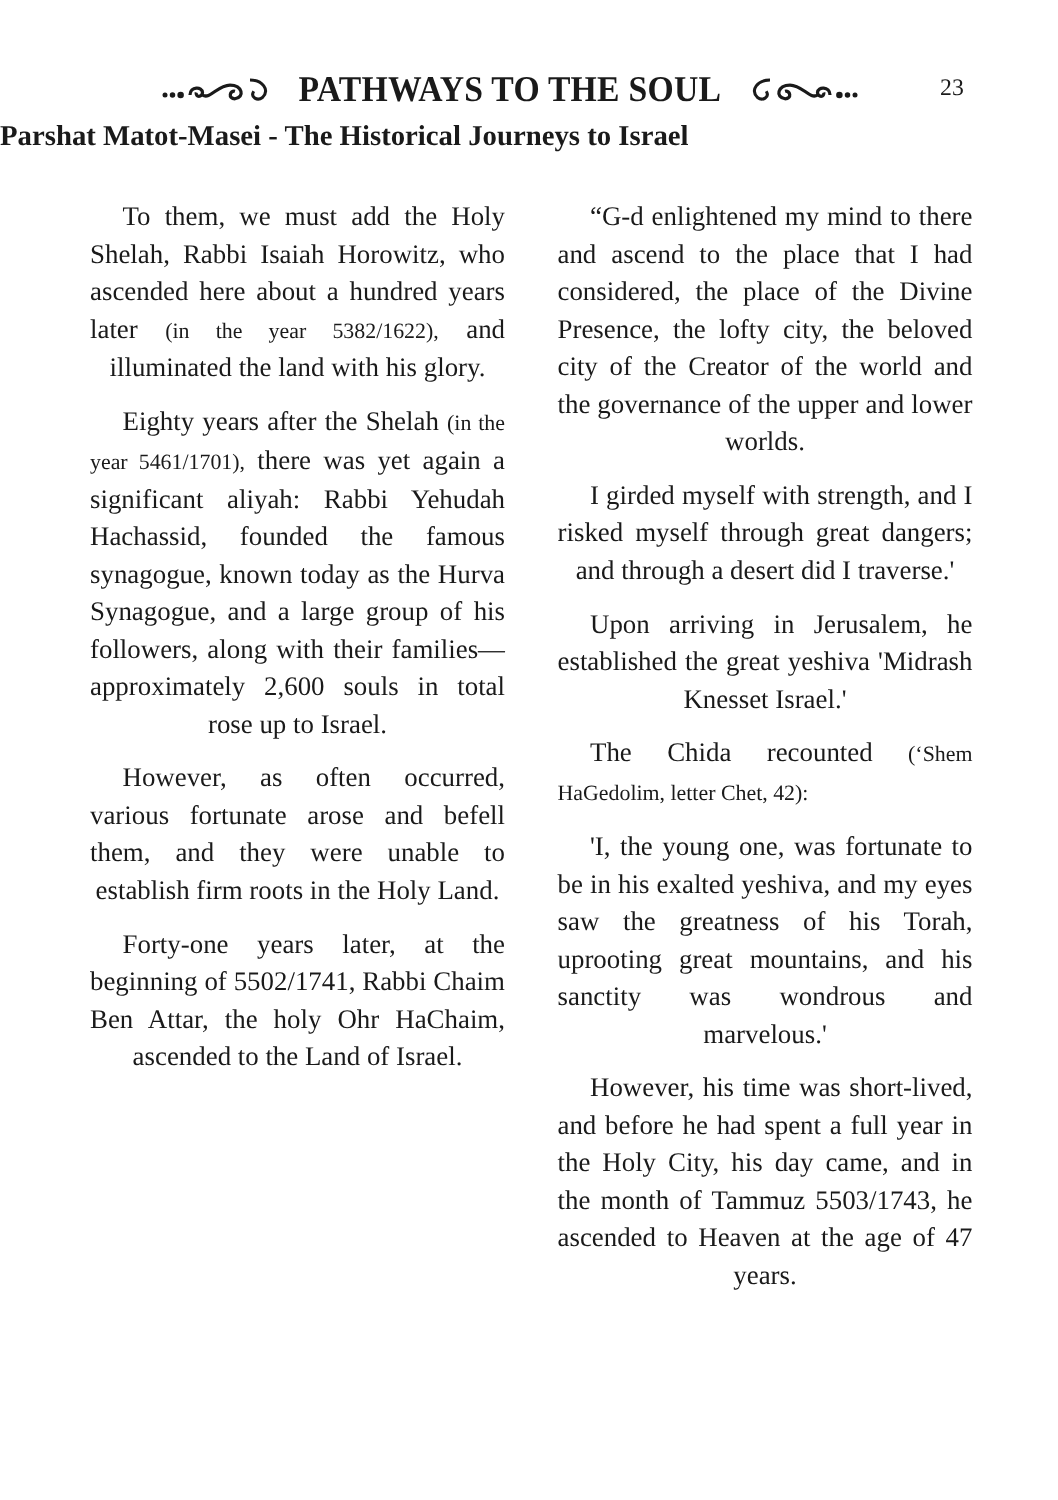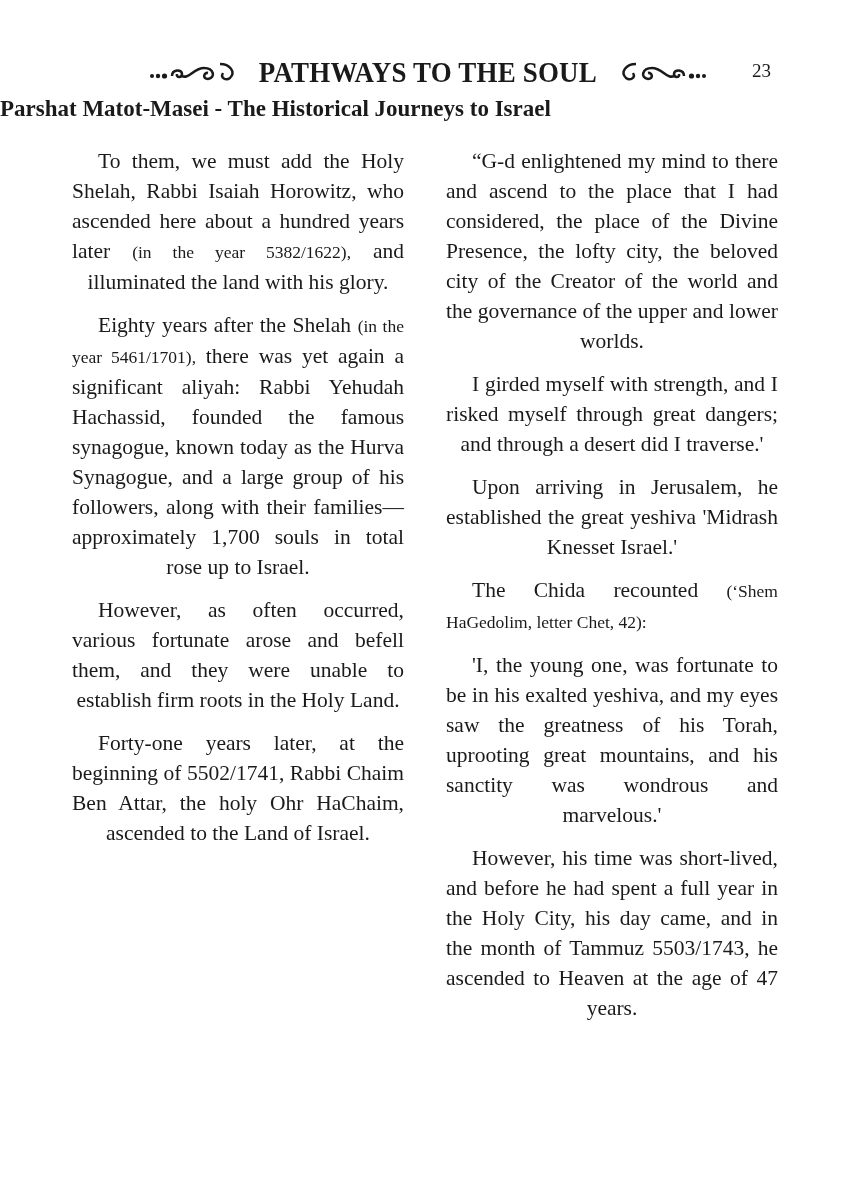--- a/index.html
+++ b/index.html
@@ -23,21 +23,21 @@
       height: 40px;
     }
     .title-row {
       position: absolute;
       left: 128px;
       top: 0;
       width: 600px;
       height: 40px;
       display: flex;
       align-items: center;
-      justify-content: center;
+      justify-content: flex-start;
       gap: 6px;
     }
     .ornament {
       display: inline-flex;
       align-items: center;
     }
     .ornament svg { display: block; }
     .main-title {
       font-family: "Liberation Serif", "DejaVu Serif", serif;
       font-weight: bold;
@@ -67,21 +67,21 @@
     .column {
       position: absolute;
       top: 146px;
       width: 332px;
       font-size: 21.5px;
       line-height: 30px;
     }
     .col-left { left: 72px; }
     .col-right { left: 446px; }
     .para {
-      margin: 0 0 13px 0;
+      margin: 12px 0 13px 0;
       text-align: justify;
       text-align-last: center;
       text-indent: 26px;
       hyphens: none;
     }
     .para.left-last { text-align-last: left; }
     .small {
       font-size: 17.5px;
     }
   </style>
@@ -113,21 +113,21 @@
         </g>
       </svg>
     </span>
   </div>
 </div>
 <div class="page-number">23</div>
 <div class="subtitle">Parshat Matot-Masei - The Historical Journeys to Israel</div>
 
 <div class="column col-left">
   <p class="para"><span>To them, we must add the Holy Shelah, Rabbi Isaiah Horowitz, who ascended here about a hundred years later </span><span class="small">(in the year 5382/1622),</span><span> and illuminated the land with his glory.</span></p>
-  <p class="para"><span>Eighty years after the Shelah </span><span class="small">(in the year 5461/1701),</span><span> there was yet again a significant aliyah: Rabbi Yehudah Hachassid, founded the famous synagogue, known today as the Hurva Synagogue, and a large group of his followers, along with their families—approximately 1,700 souls in total rose up to Israel.</span></p>
+  <p class="para"><span>Eighty years after the Shelah </span><span class="small">(in the year 5461/1701),</span><span> there was yet again a significant aliyah: Rabbi Yehudah Hachassid, founded the famous synagogue, known today as the Hurva Synagogue, and a large group of his followers, along with their families—approximately 2,600 souls in total rose up to Israel.</span></p>
   <p class="para">However, as often occurred, various fortunate arose and befell them, and they were unable to establish firm roots in the Holy Land.</p>
   <p class="para">Forty-one years later, at the beginning of 5502/1741, Rabbi Chaim Ben Attar, the holy Ohr HaChaim, ascended to the Land of Israel.</p>
 </div>
 
 <div class="column col-right">
   <p class="para">“G-d enlightened my mind to there and ascend to the place that I had considered, the place of the Divine Presence, the lofty city, the beloved city of the Creator of the world and the governance of the upper and lower worlds.</p>
   <p class="para">I girded myself with strength, and I risked myself through great dangers; and through a desert did I traverse.'</p>
   <p class="para">Upon arriving in Jerusalem, he established the great yeshiva 'Midrash Knesset Israel.'</p>
   <p class="para left-last"><span>The Chida recounted </span><span class="small">(‘Shem HaGedolim, letter Chet, 42):</span></p>
   <p class="para">'I, the young one, was fortunate to be in his exalted yeshiva, and my eyes saw the greatness of his Torah, uprooting great mountains, and his sanctity was wondrous and marvelous.'</p>

